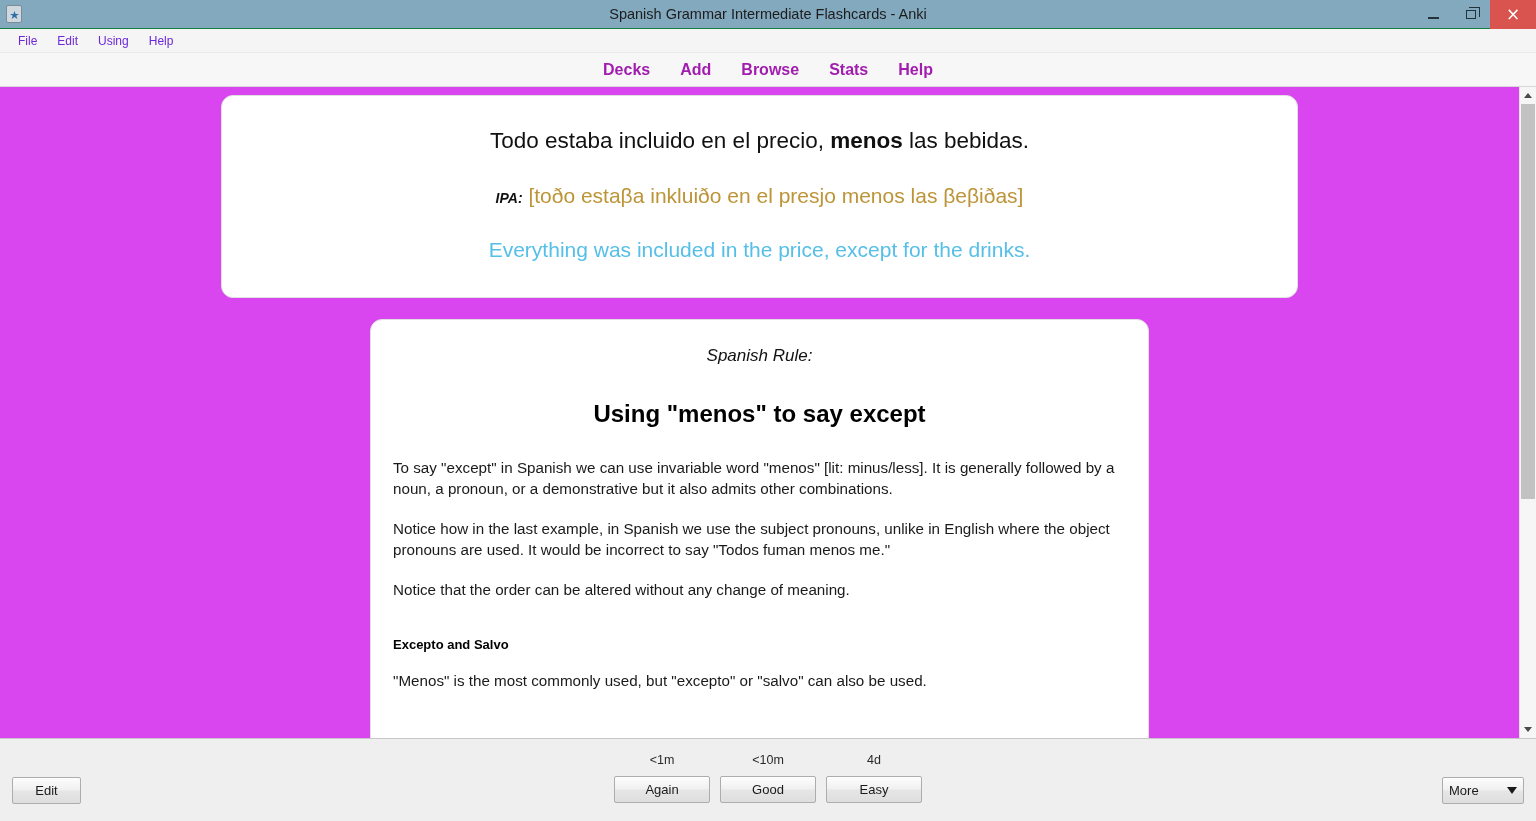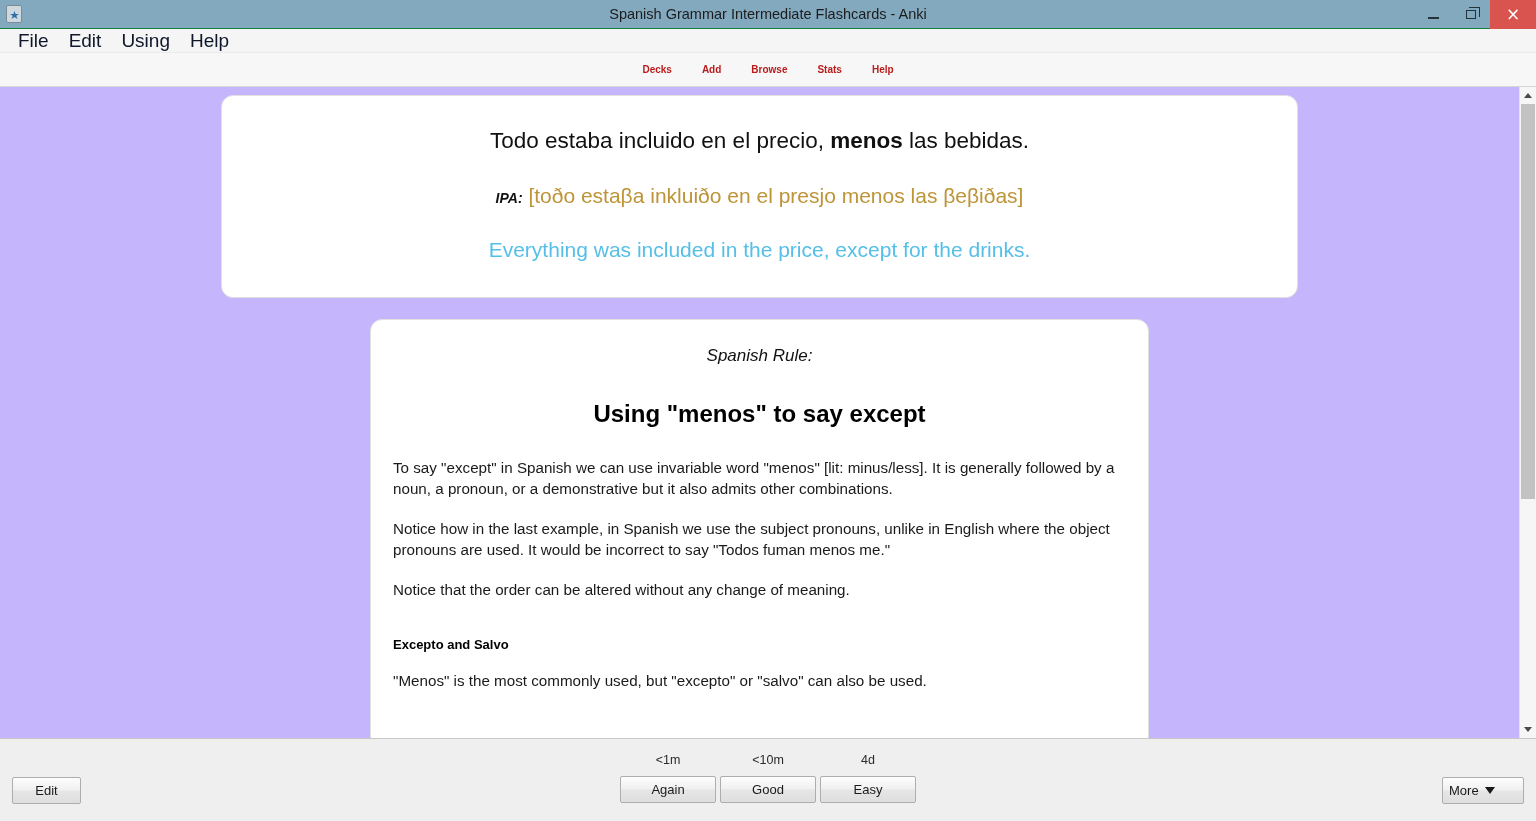--- a/index.html
+++ b/index.html
@@ -88,48 +88,48 @@
   
   .menubar {
     height: 24px;
     background: #f5f5f5;
     display: flex;
     align-items: center;
     padding-left: 8px;
     border-bottom: 1px solid #ebebeb;
   }
   .menu-item {
-    font-size: 19px;
-    color: #0f172a;
+    font-size: 12px;
+    color: #6d28d9;
     padding: 2px 10px;
     cursor: default;
   }
 
   
   .navbar {
     height: 34px;
     background: #f7f7f7;
     display: flex;
     align-items: center;
     justify-content: center;
     gap: 30px;
     border-bottom: 1px solid #d7d7d7;
   }
   .nav-link {
-    font-size: 10px;
+    font-size: 16px;
     font-weight: bold;
-    color: #b91c1c;
+    color: #a21caf;
     cursor: pointer;
   }
 
   
   .content-wrap {
     position: relative;
     height: 651px;
-    background: #c4b5fd;
+    background: #d946ef;
     overflow: hidden;
     display: flex;
   }
   .content {
     flex: 1;
     position: relative;
     overflow: hidden;
     padding-top: 6px;
   }
 
@@ -262,35 +262,35 @@
     position: absolute;
     left: 12px; top: 38px;
     width: 69px; height: 27px;
   }
   .more-btn {
     position: absolute;
     right: 12px; top: 38px;
     width: 82px; height: 27px;
     display: flex;
     align-items: center;
-    justify-content: flex-start;
+    justify-content: space-between;
     gap: 6px;
   }
   .more-caret {
     width: 0; height: 0;
     border-left: 5px solid transparent;
     border-right: 5px solid transparent;
     border-top: 7px solid #1a1a1a;
   }
   .answer-area {
     position: absolute;
     left: 0; right: 0; top: 14px;
     display: flex;
     justify-content: center;
-    gap: 4px;
+    gap: 10px;
   }
   .answer-col {
     display: flex;
     flex-direction: column;
     align-items: center;
   }
   .interval {
     font-size: 12.5px;
     color: #2a2a2a;
     margin-bottom: 8px;

